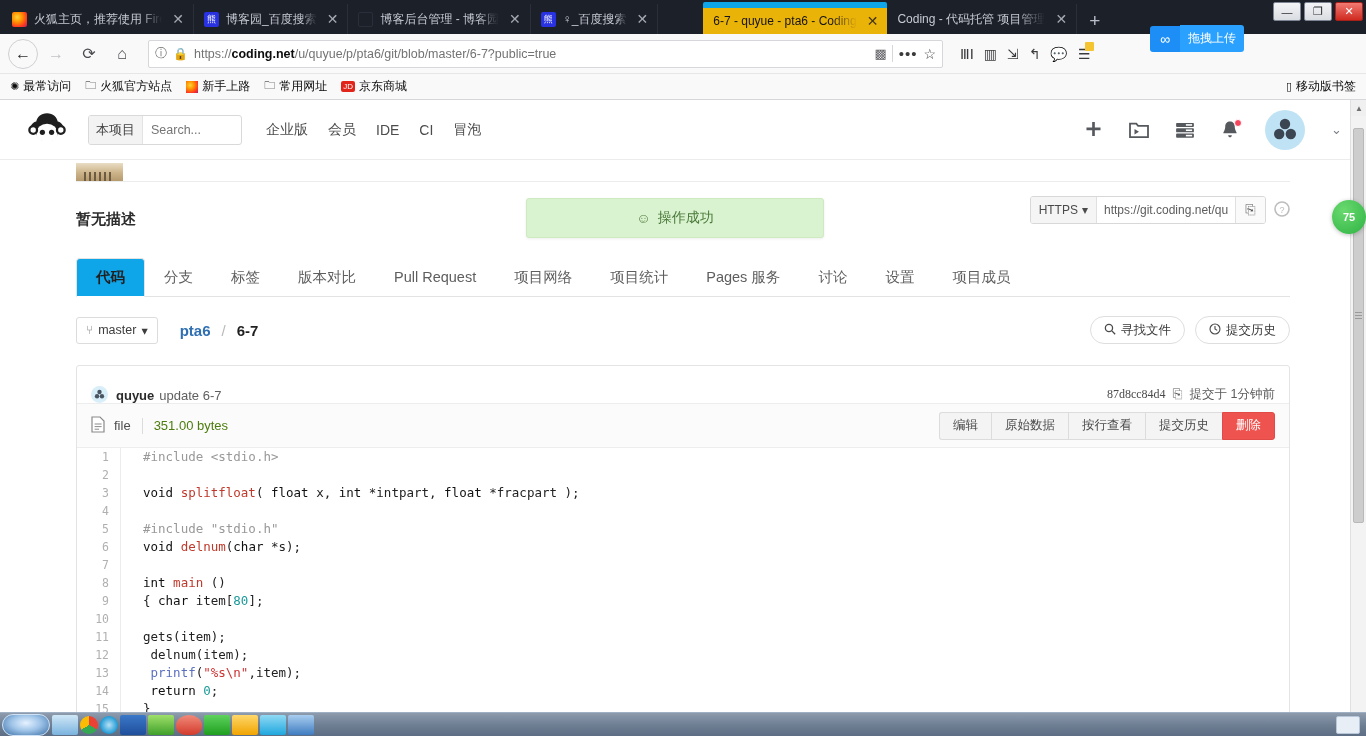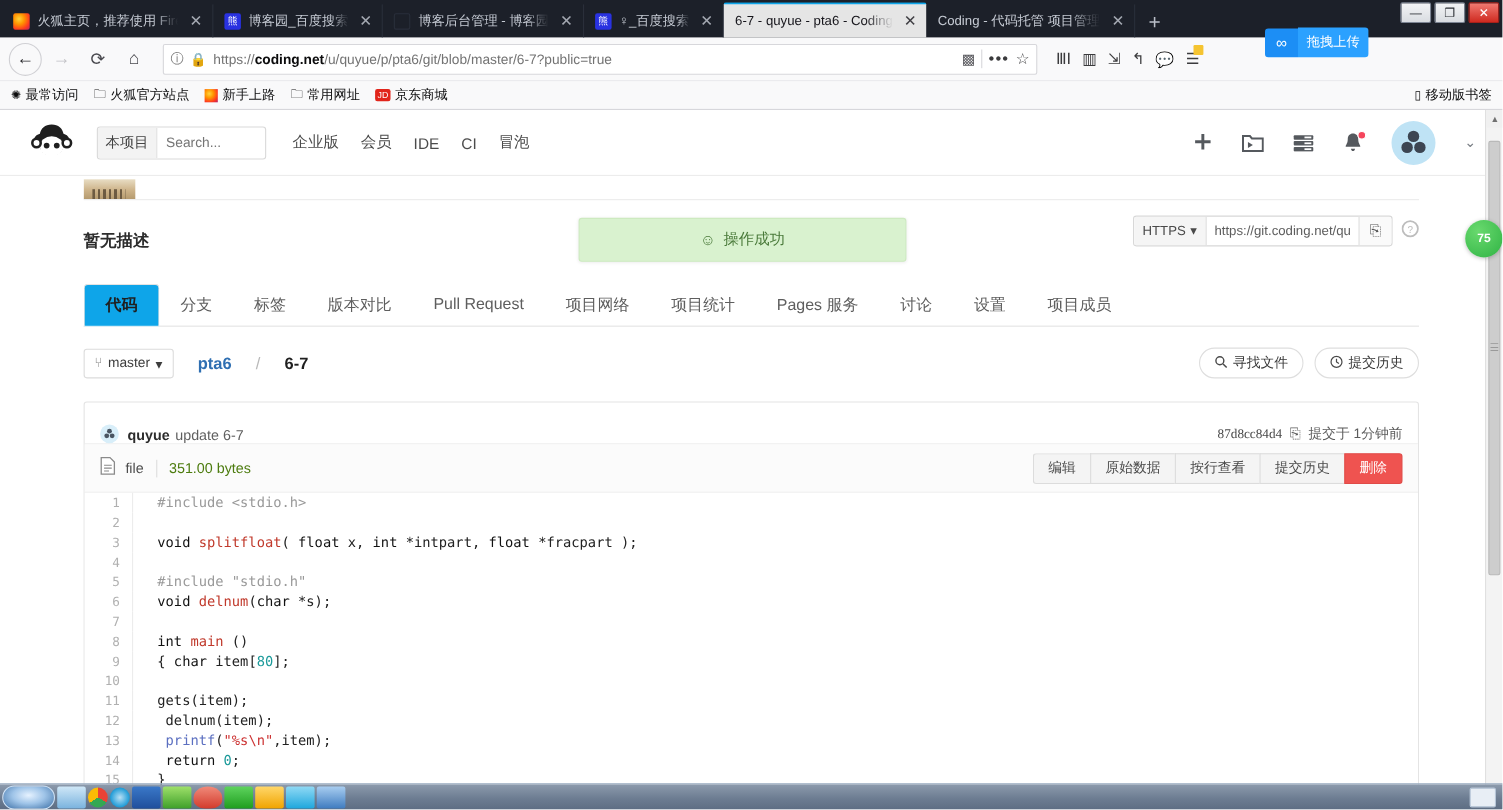--- a/index.html
+++ b/index.html
@@ -16,22 +16,22 @@
     height: 34px; background: #1c2029; display: flex; align-items: flex-end;
     padding-left: 2px; position: relative;
   }
   .tab {
     height: 30px; display: flex; align-items: center; gap: 7px;
     padding: 0 6px 0 10px; min-width: 60px; max-width: 192px;
     color: #c6cbd4; font-size: 12px; position: relative;
     border-right: 1px solid #2a2f3a;
   }
   .tab.active {
-    background: #e5e5e5; color: #15141a; border-top: 2px solid #0ea5e9;
-    border-right: none; border-radius: 2px 2px 0 0; height: 32px;
+    background: #eab308; color: #15141a; border-top: 6px solid #0ea5e9;
+    border-right: none; border-radius: 2px 2px 0 0; height: 32px; margin-left: 45px;
   }
   .tab .favicon {
     width: 15px; height: 15px; flex: 0 0 15px; border-radius: 2px;
     display: inline-flex; align-items: center; justify-content: center;
     font-size: 9px; color: #fff; overflow: hidden;
   }
   .fav-firefox { background: radial-gradient(circle at 35% 35%, #ffd43b 0%, #ff9500 35%, #ff3b1f 70%, #b31f6b 100%); }
   .fav-baidu { background: #2932e1; }
   .fav-blank { background: transparent; border: 1px solid #3a4050; opacity: .45; }
   .tab .label {
@@ -208,21 +208,21 @@
     border-radius: 4px 4px 0 0; margin-bottom: -1px; height: 39px;
   }
 
   .repobar { display: flex; align-items: center; margin-top: 18px; height: 30px; }
   .branchbtn {
     display: flex; align-items: center; gap: 5px; height: 27px; padding: 0 9px;
     border: 1px solid #dcdcdc; border-radius: 3px; background: #fff;
     font-size: 12.5px; color: #3d3d3d;
   }
   .branchbtn .bico { color: #8a8a8a; font-size: 12px; }
-  .crumbs { margin-left: 22px; font-size: 15px; display: flex; align-items: baseline; gap: 22px; }
+  .crumbs { margin-left: 22px; font-size: 15px; display: flex; align-items: baseline; gap: 11px; }
   .crumbs .crumb-link { color: #2f6fb2; font-weight: 700; }
   .crumbs .sep { color: #b9b9b9; }
   .crumbs .crumb-cur { color: #1f1f1f; font-weight: 700; }
   .repobar-right { margin-left: auto; display: flex; gap: 10px; }
   .pillbtn {
     display: flex; align-items: center; gap: 5px; height: 28px; padding: 0 13px;
     border: 1px solid #dedede; border-radius: 14px; background: #fff;
     font-size: 12.5px; color: #3a3a3a; white-space: nowrap;
   }
 

